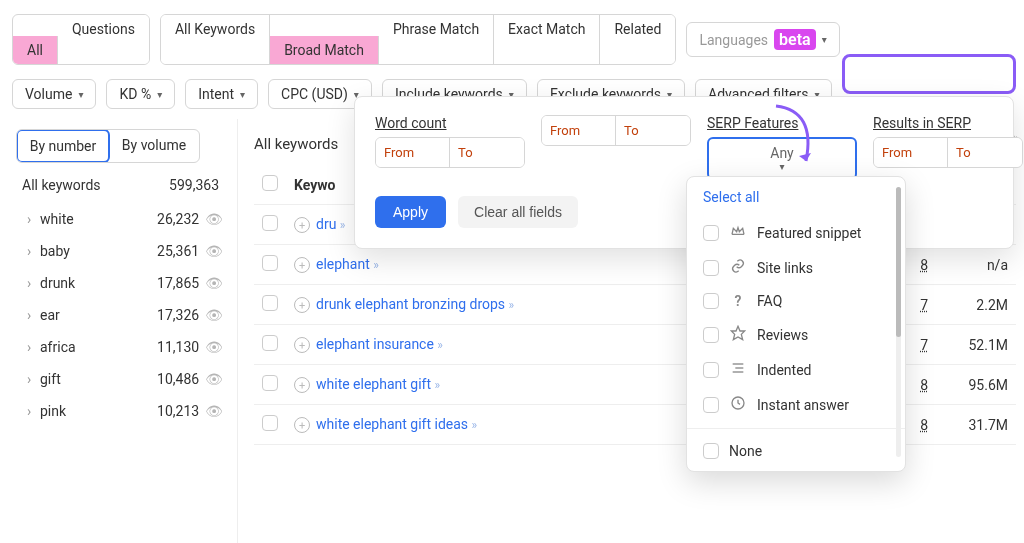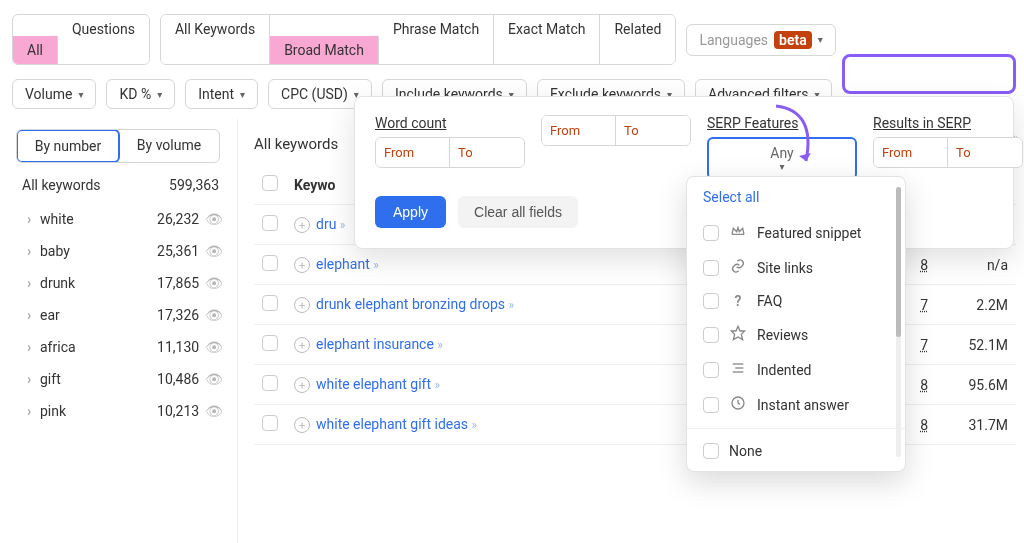--- a/index.html
+++ b/index.html
@@ -28,36 +28,36 @@
   .seggroup { display: inline-flex; border: 1px solid #d6d6d6; border-radius: 6px; overflow: hidden; }
   .seggroup .seg {
     padding: 6px 14px;
     border-right: 1px solid #d6d6d6;
     cursor: pointer;
     background: #fff;
   }
   .seggroup .seg:last-child { border-right: none; }
   .seggroup .seg.active { background: #f9a8d4; margin-top: 21px; }
   .badge-beta {
-    background: #c2410c;
+    background: #d946ef;
     color: #fff;
-    font-size: 14px;
+    font-size: 16px;
     padding: 1px 5px;
     border-radius: 4px;
     font-weight: 600;
   }
   .caret { font-size: 10px; color: #666; }
   .row { display: flex; gap: 10px; padding: 10px 12px; flex-wrap: wrap; align-items: center; }
   .layout { display: flex; }
   .sidebar {
     width: 238px;
     padding: 10px 10px 10px 16px;
     border-right: 1px solid #eee;
   }
-  .tabpair { display: flex; border: 1px solid #d6d6d6; border-radius: 6px; overflow: hidden; width: 204px; }
+  .tabpair { display: flex; border: 1px solid #d6d6d6; border-radius: 6px; overflow: hidden; width: 184px; }
   .tabpair > div { flex: 1; text-align: center; padding: 7px 6px; cursor: pointer; font-size: 14px; }
   .tabpair > div.active { background: #fff; border: 2px solid #2f6fed; border-radius: 6px; margin: -1px; }
   .all-row { display: flex; justify-content: space-between; padding: 14px 8px 10px 6px; font-size: 14px; }
   .kw-tree { margin: 0 0 0 2px; height: 360px; overflow:auto; }
   .kw-row { display: flex; align-items: center; padding: 8px 4px; font-size: 14px; color: #333; }
   .kw-row .chev { color: #999; width: 14px; text-align: center; }
   .kw-row .name { flex: 1; padding-left: 4px; }
   .kw-row .num { color: #333; padding-right: 6px; }
   .eye { color: #b5b5b5; font-size: 14px; }
   .vscroll { position: absolute; right: 233px; top: 115px; width: 6px; height: 300px; background: #eee; border-radius: 3px; }

